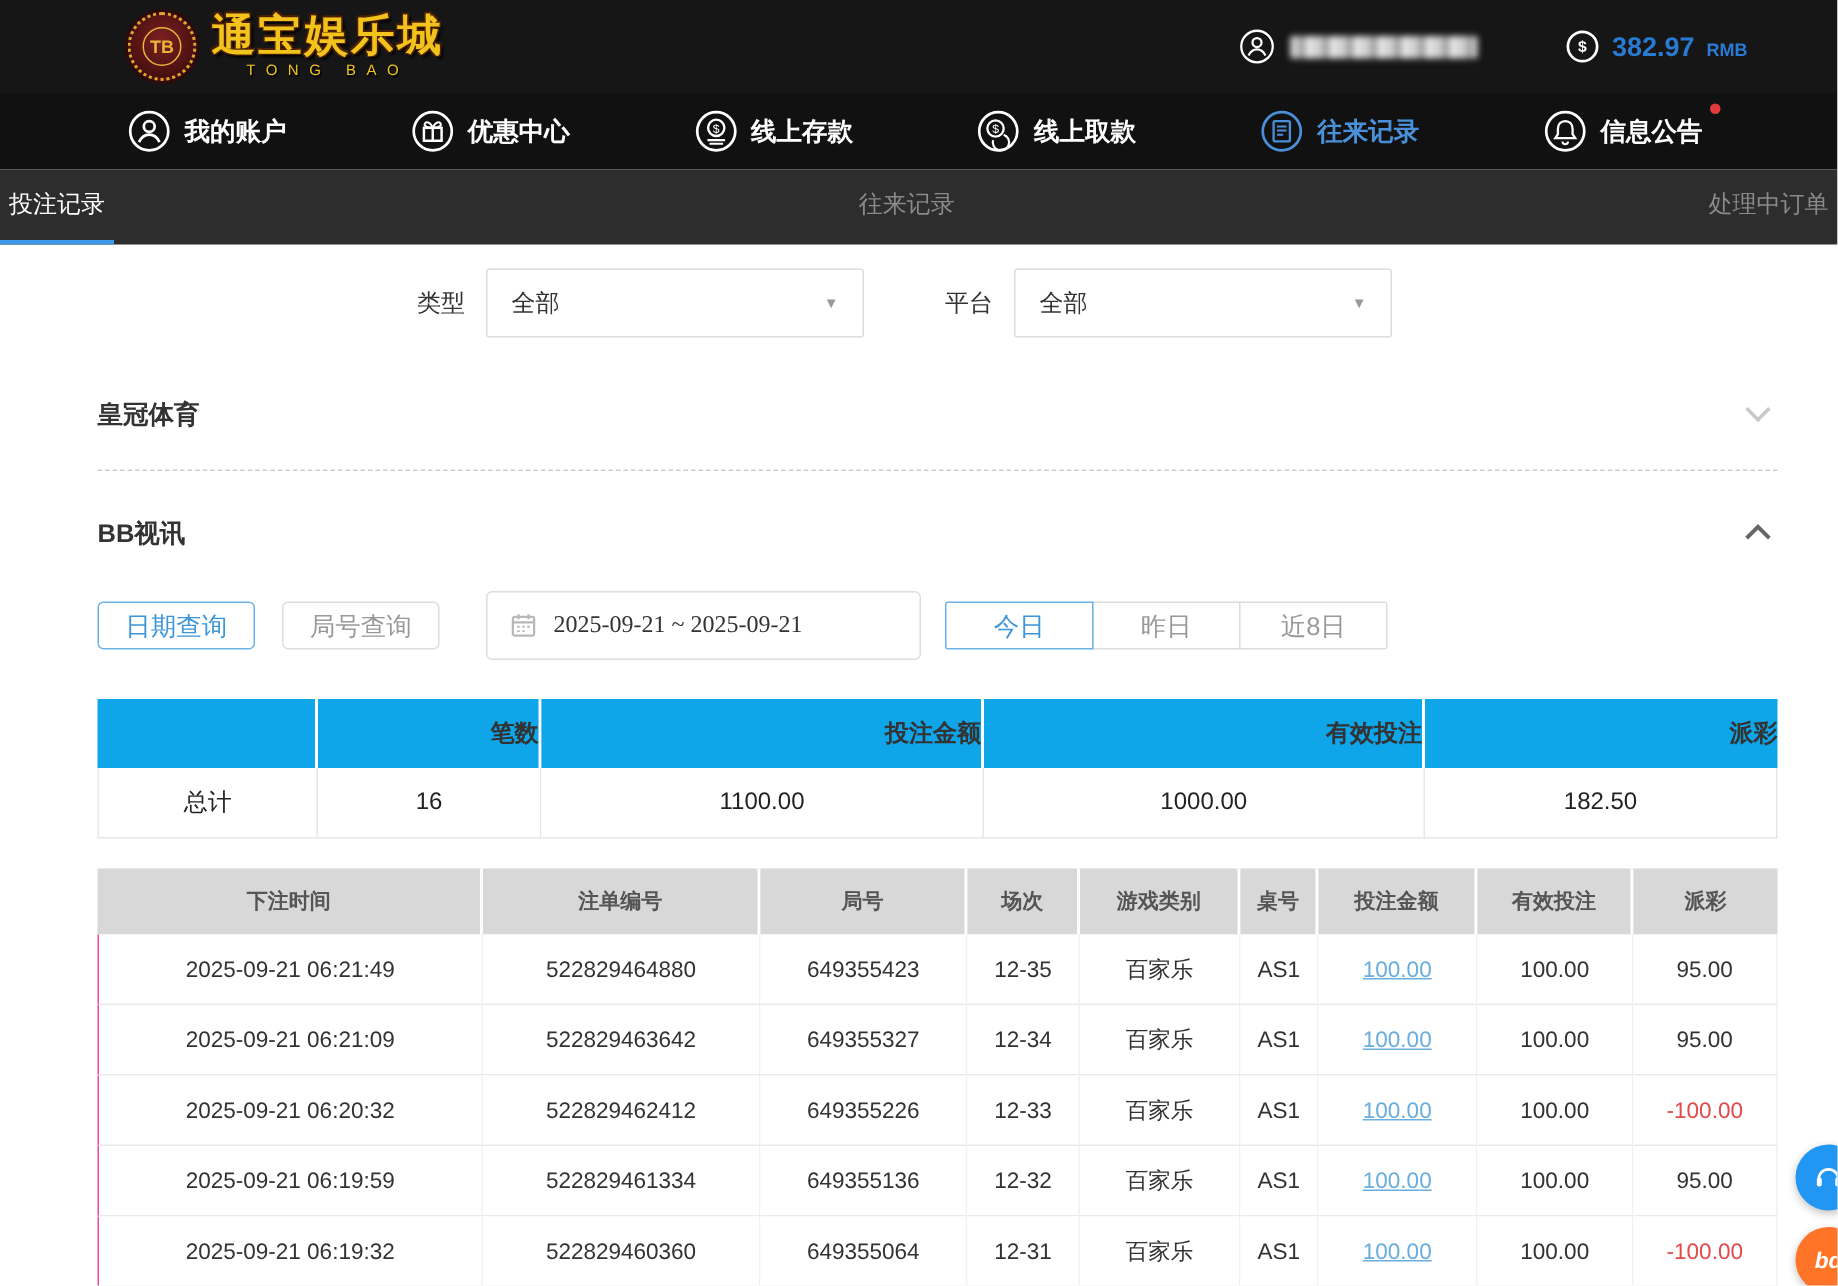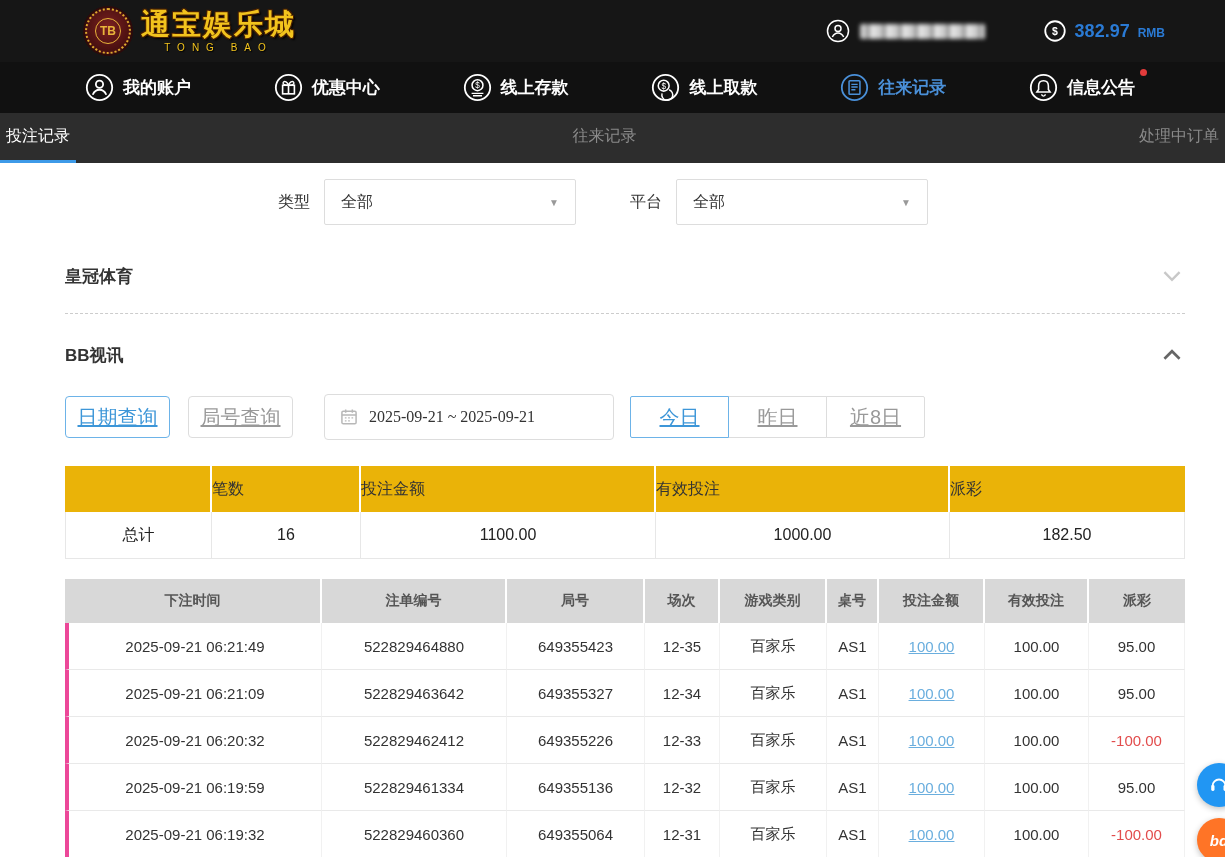--- a/index.html
+++ b/index.html
@@ -55,54 +55,54 @@
   .select-box .caret { margin-left:auto; color:#999; font-size:10px; }
   .filter-label.second { margin-left:54px; }
 
   .section-head { display:flex; align-items:center; justify-content:space-between; }
   .section-head.crown { padding:26px 0 24px; border-bottom:1px dashed #ccc; }
   .section-head.bb { padding:28px 0 14px; }
   .section-title { font-size:17px; font-weight:bold; color:#333; }
   .chev { width:26px; height:26px; display:inline-flex; cursor:pointer; }
 
   .query-row { display:flex; align-items:center; margin:12px 0 26px; }
-  .btn { height:42px; border:1px solid #ddd; border-radius:4px; background:#fff; font-size:20px;
-    color:#999; display:flex; align-items:center; justify-content:center; cursor:pointer;text-decoration:underline; }
+  .btn { height:32px; border:1px solid #ddd; border-radius:4px; background:#fff; font-size:17px;
+    color:#999; display:flex; align-items:center; justify-content:center; cursor:pointer; }
   .btn.outline-blue { border-color:#6db3e8; color:#3d96d8; }
   .btn.w105 { width:105px; }
   .date-box { width:290px; height:46px; border:1px solid #ddd; border-radius:4px; margin-left:31px;
     display:flex; align-items:center; gap:10px; padding:0 14px; font-size:16px; color:#333; cursor:pointer;font-family:Liberation Serif, serif; }
   .cal-ic { width:20px; height:20px; display:inline-flex; }
   .btn-group { display:flex; margin-left:16px; }
   .btn-group .btn { width:99px; border-radius:0; margin-left:-1px; }
   .btn-group .btn:first-child { margin-left:0; border-radius:2px 0 0 2px; }
   .btn-group .btn:last-child { border-radius:0 2px 2px 0; }
   .btn-group .btn.outline-blue { position:relative; z-index:1; }
   .btn.primary { width:95px; margin-left:14px; background:#4ba0e8; border-color:#4ba0e8;
     color:#fff; border-radius:4px; }
   .gap18 { margin-left:18px; }
 
   
   table { border-collapse:separate; border-spacing:0; width:1120px; table-layout:fixed; }
   .summary { margin-top:20px; }
-  .summary th { background:#eab308; height:46px; font-size:16px; font-weight:normal; color:#333;
-    border-right:2px solid #fff; text-align:left; }
+  .summary th { background:#0ea5e9; height:46px; font-size:16px; font-weight:bold; color:#333;
+    border-right:2px solid #fff; text-align:right; }
   .summary th:last-child { border-right:none; }
   .summary td { height:47px; font-size:16px; color:#222; text-align:center; background:#fff;
     border-bottom:1px solid #e7e7e7; border-right:1px solid #e7e7e7; }
   .summary td:first-child { border-left:1px solid #e7e7e7; }
 
   
   .bets { margin-top:20px; }
   .bets th { background:#d8d8d8; height:44px; font-size:14px; font-weight:bold; color:#555;
     border-right:2px solid #fff; text-align:center; }
   .bets th:last-child { border-right:none; }
   .bets td { height:47px; font-size:15px; color:#333; text-align:center; background:#fff;
     border-bottom:1px solid #e9e9e9; border-right:1px solid #f1f1f1; }
-  .bets td:first-child { border-left:4px solid #ec4899; }
+  .bets td:first-child { border-left:1px solid #ec4899; }
   .bets td.neg { color:#e24c4c; }
   .amt-link { color:#6aaede; text-decoration:underline; cursor:pointer; }
 
   
   .float-btn { position:absolute; right:-16px; width:44px; height:44px; border-radius:50%;
     display:flex; align-items:center; justify-content:center; cursor:pointer;
     box-shadow:0 2px 6px rgba(0,0,0,.25); }
   .float-service { top:763px; background:#2196f3; }
   .float-bd { top:818px; background:#ff7426; color:#fff; font-weight:bold; font-style:italic;
     font-size:15px; }

